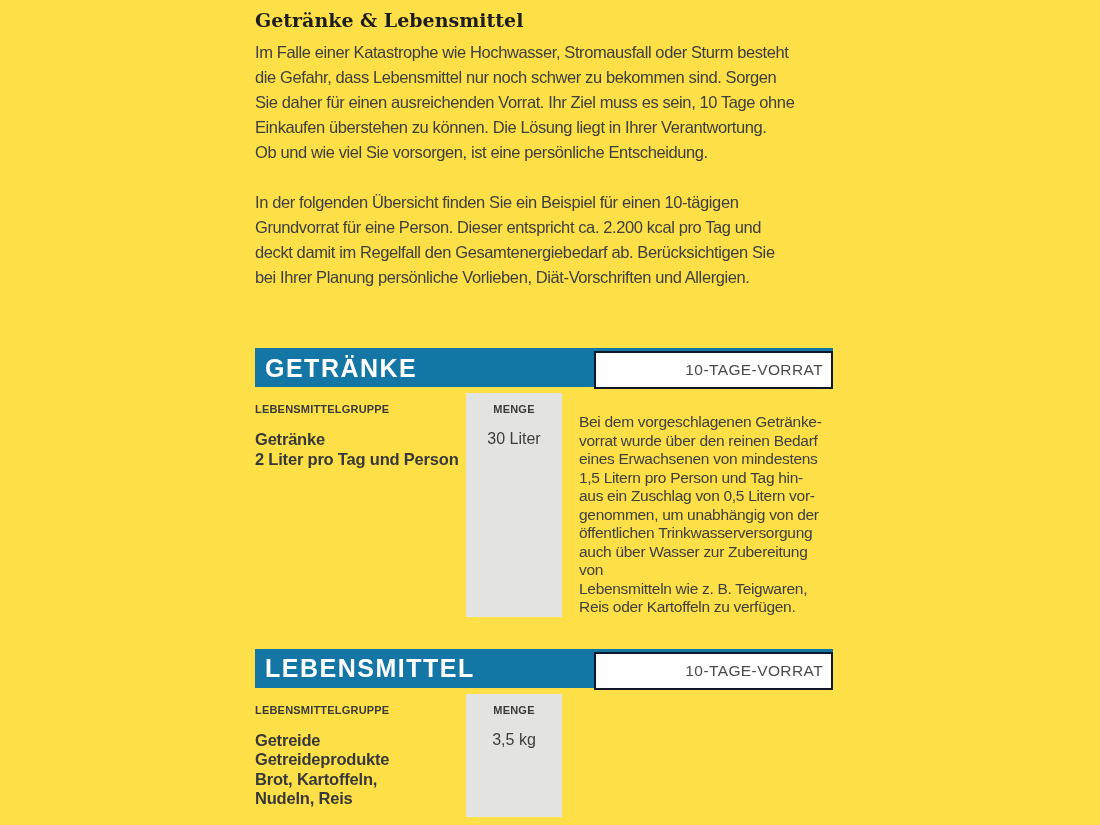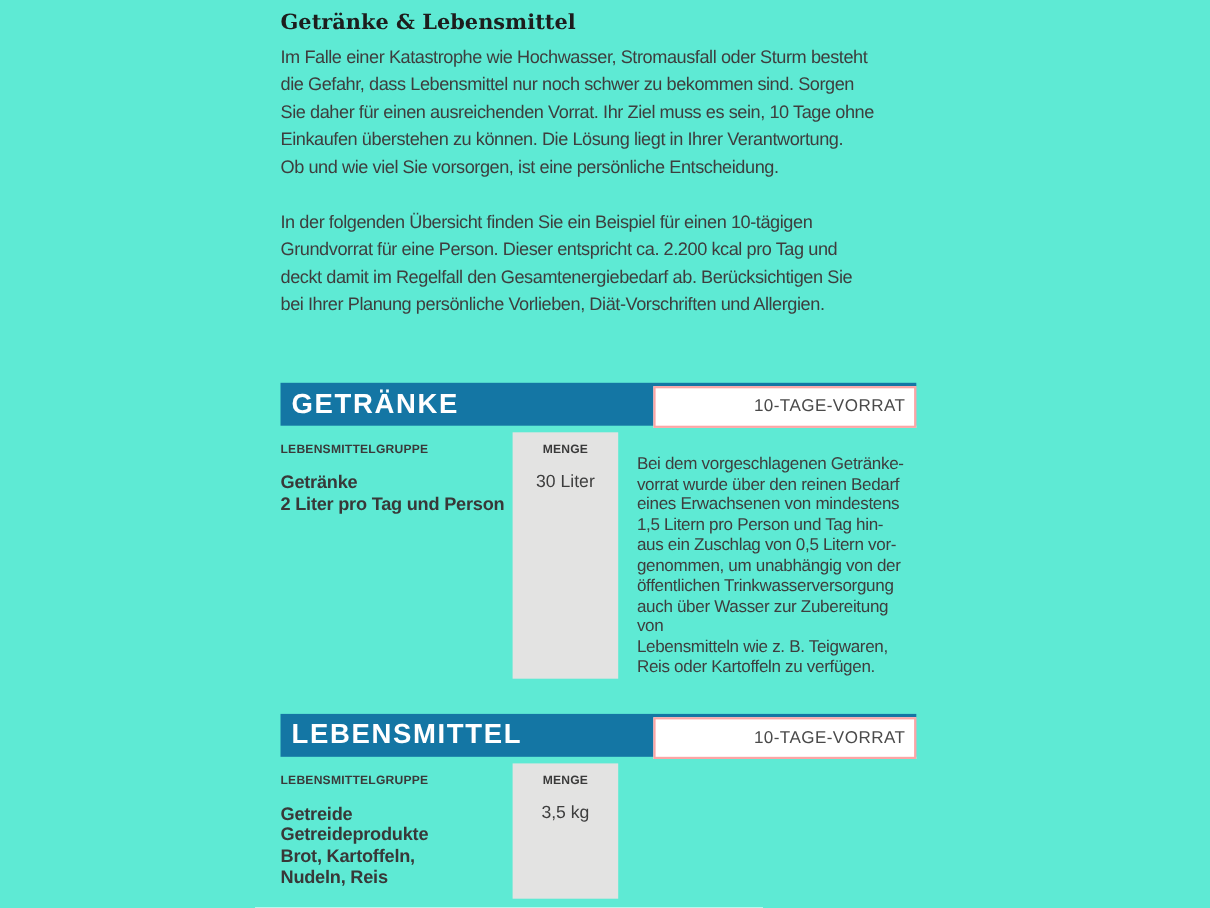--- a/index.html
+++ b/index.html
@@ -4,21 +4,21 @@
 <style>
   html, body {
     margin: 0;
     padding: 0;
     background: #ffffff;
   }
   .page {
     position: relative;
     width: 1100px;
     height: 825px;
-    background: #5eead4;
+    background: #fde047;
     overflow: hidden;
     font-family: "Liberation Sans", sans-serif;
     -webkit-font-smoothing: antialiased;
   }
   .content {
     margin-left: 255px;
     width: 578px;
     padding-top: 9px;
   }
 
@@ -59,21 +59,21 @@
     font-size: 25px;
     letter-spacing: 1.5px;
   }
   .badge {
     position: absolute;
     right: 0;
     top: 3px;
     bottom: -2px;
     width: 227px;
     background: #ffffff;
-    border: 2px solid #fca5a5;
+    border: 2px solid #0f172a;
     display: flex;
     align-items: center;
     justify-content: flex-end;
     padding-right: 8px;
     font-size: 15.5px;
     letter-spacing: 0.4px;
     color: #4a4a4a;
   }
 
   

